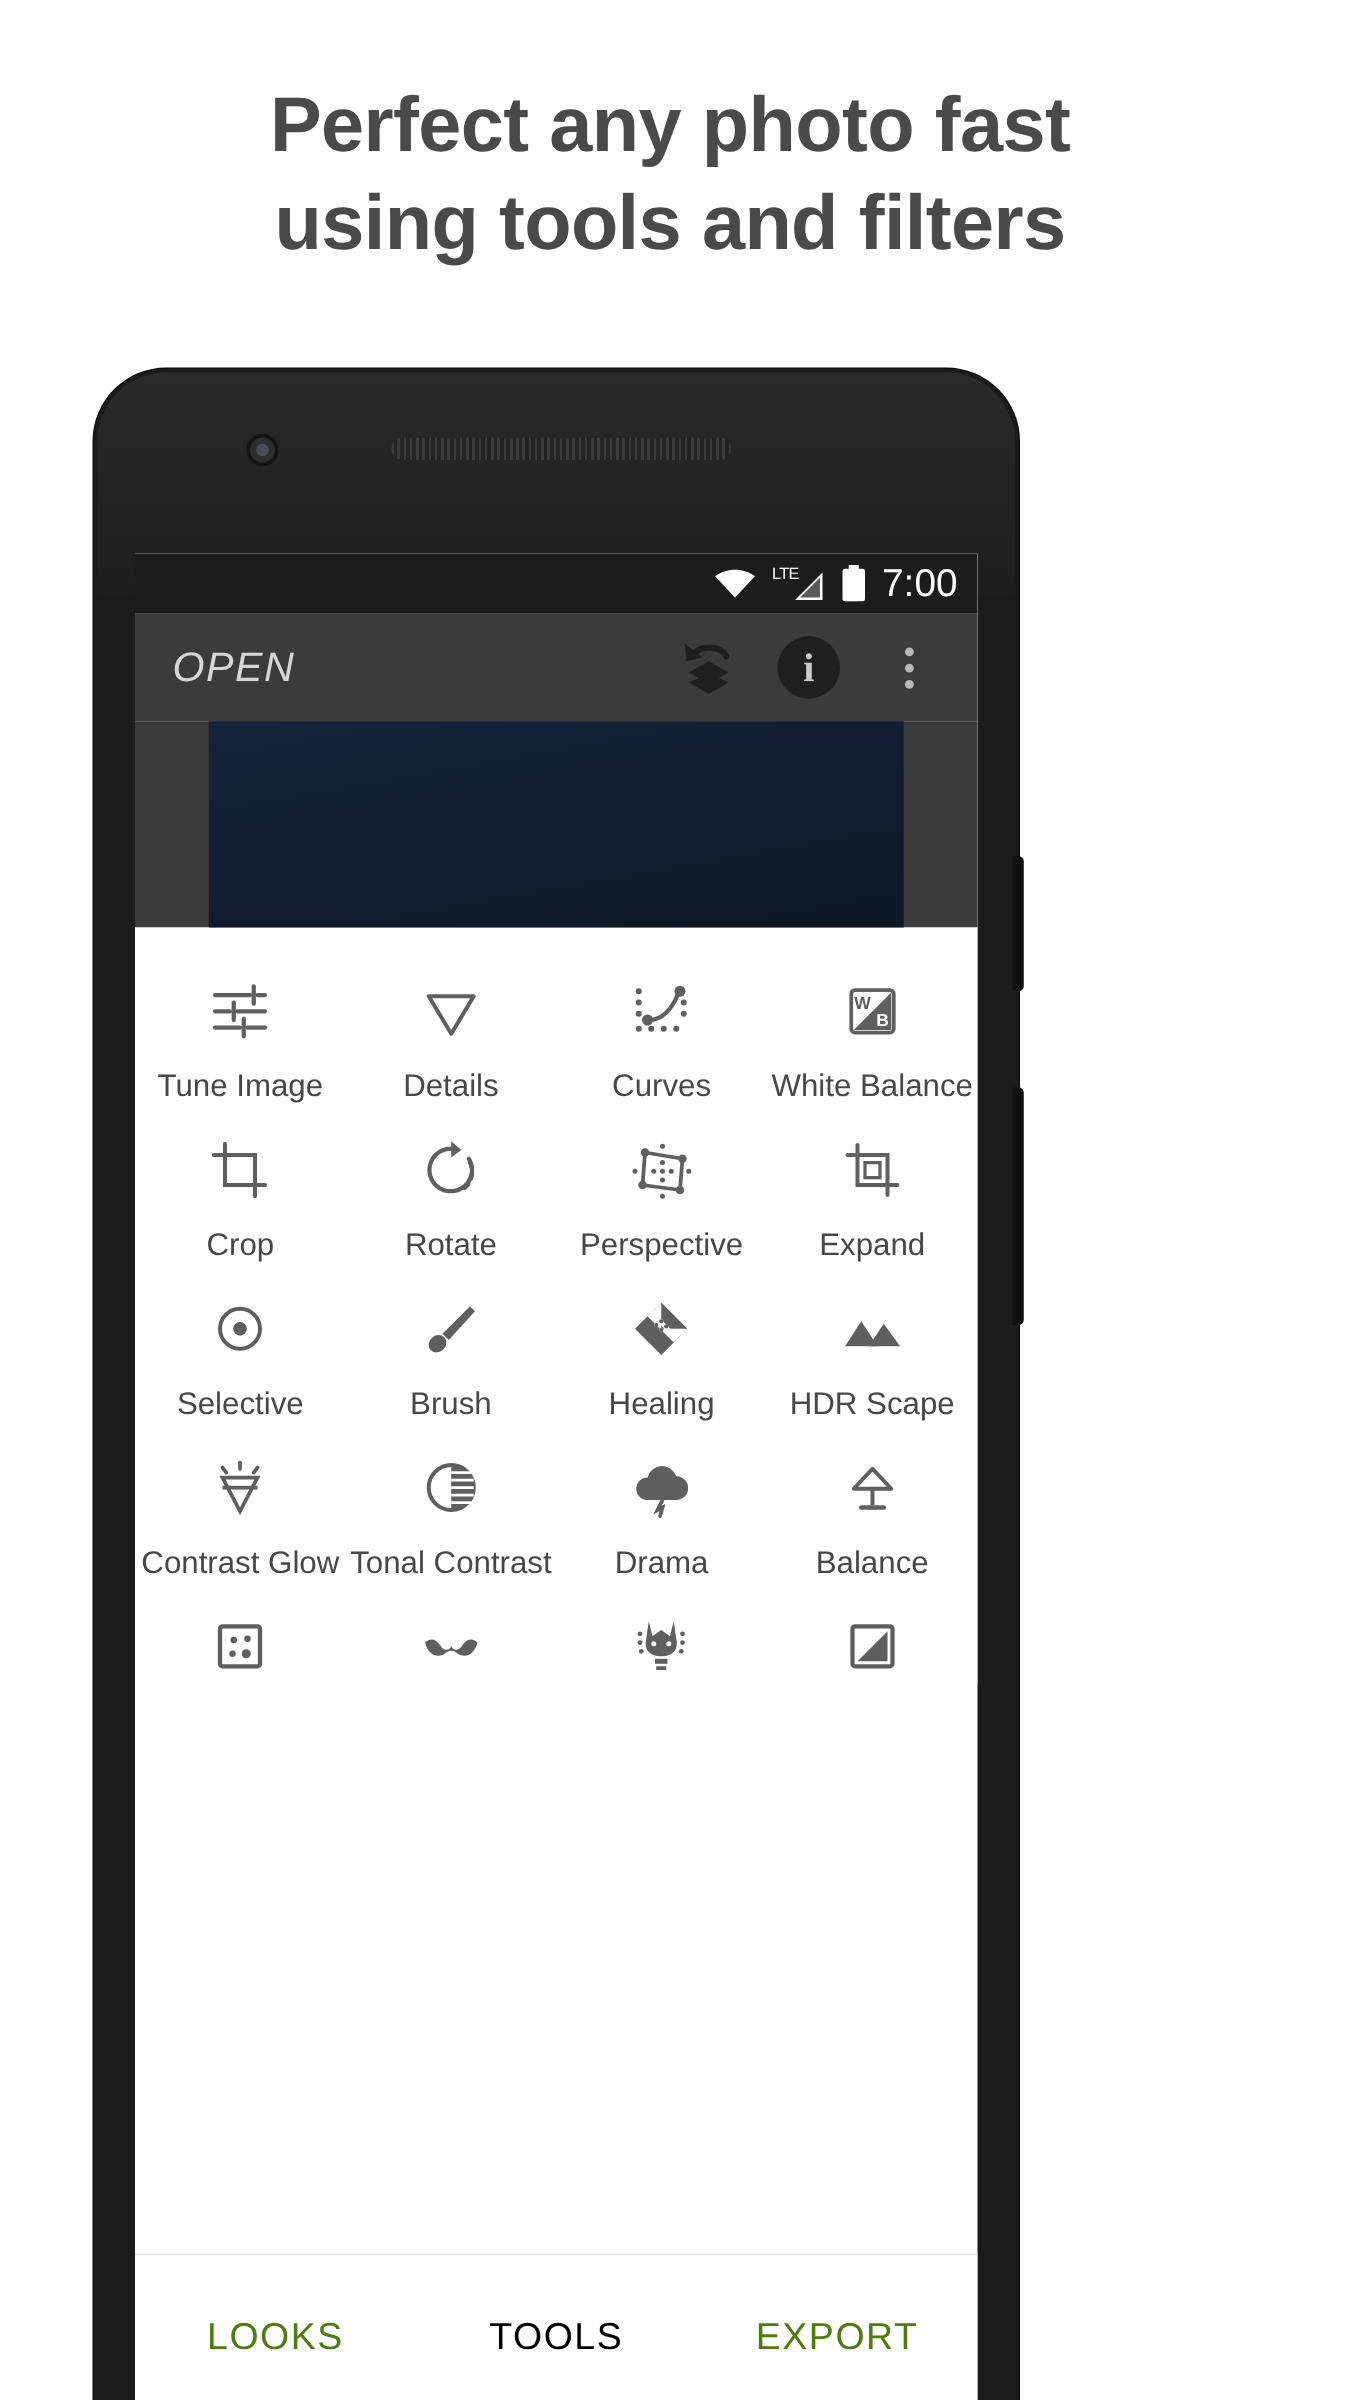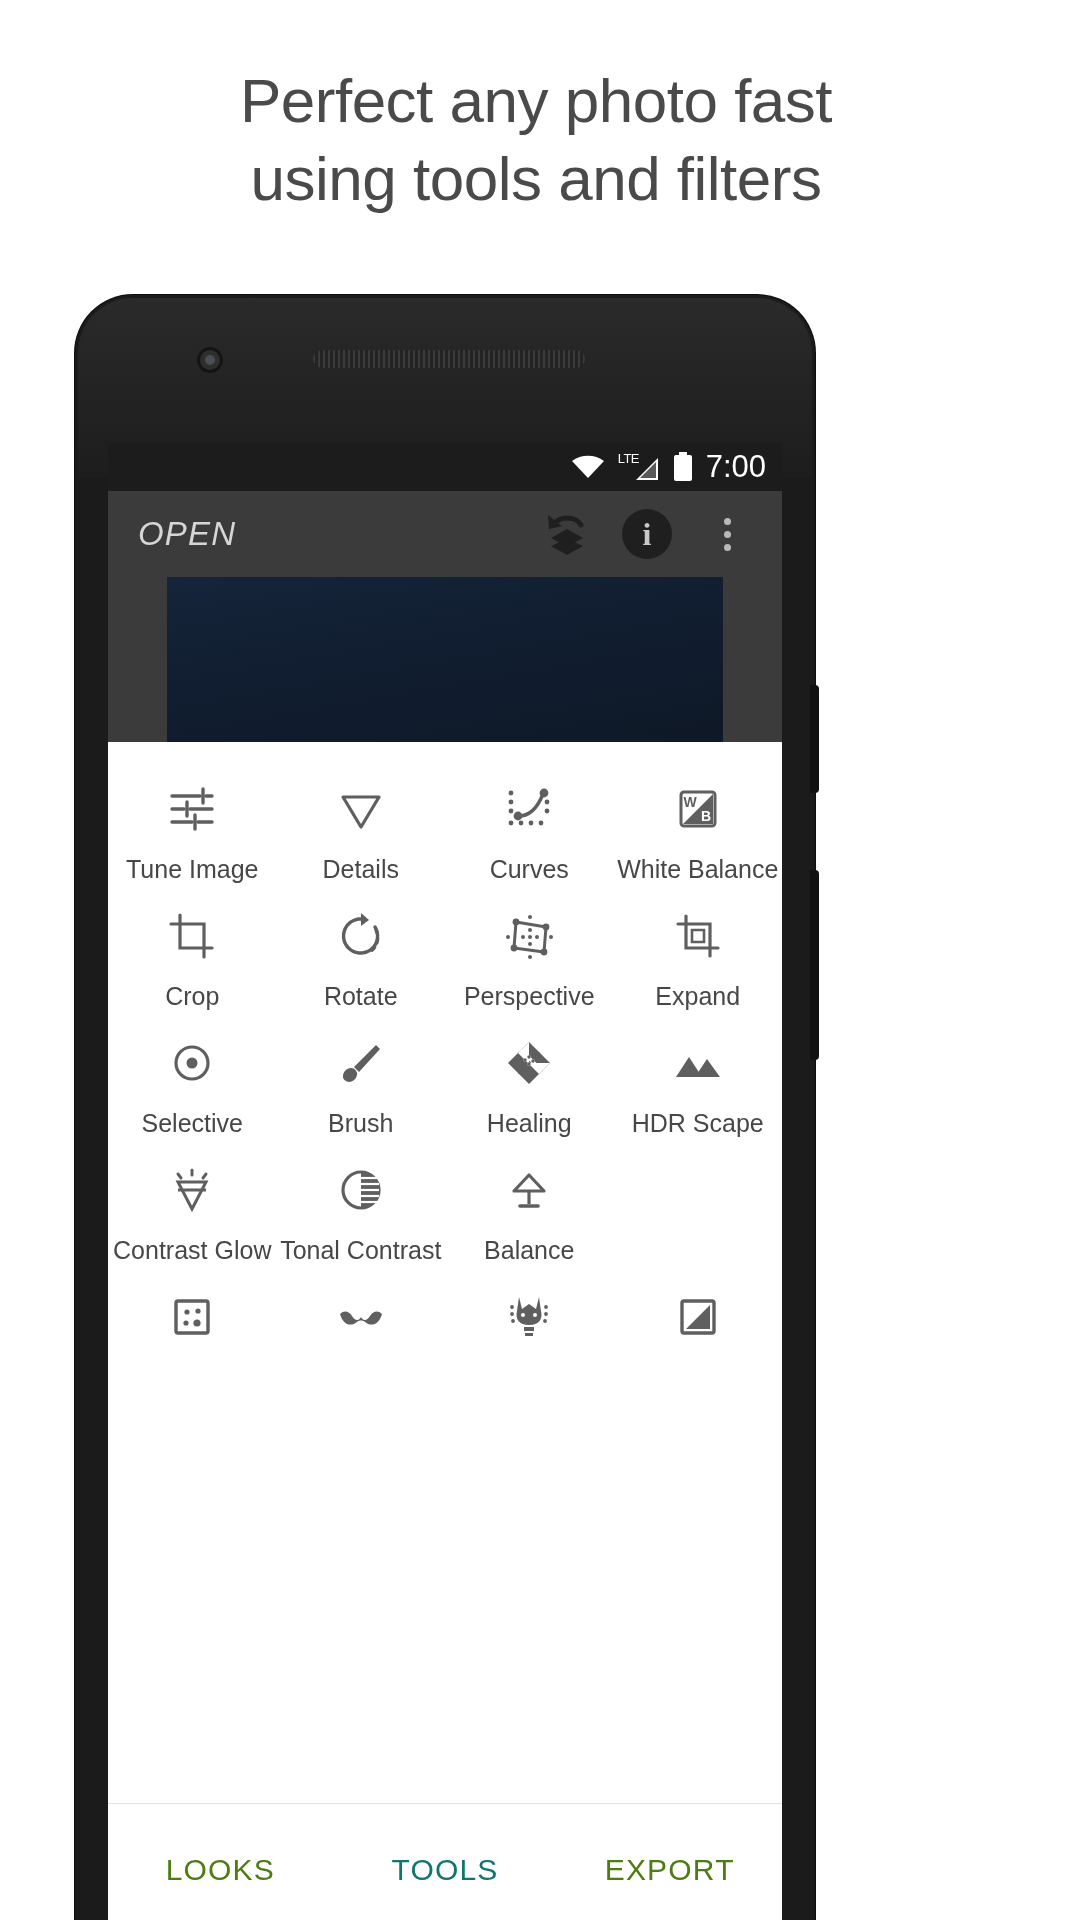--- a/index.html
+++ b/index.html
@@ -10,21 +10,21 @@
     overflow: hidden;
   }
 
   
   .headline {
     position: absolute;
     top: 62px; left: 0; width: 1072px;
     text-align: center;
     font-size: 62px;
     line-height: 78px;
-    font-weight: 400;
+    font-weight: 700;
     color: #4a4a4a;
     letter-spacing: -0.5px;
   }
   .headline .hl-line { display: block; }
 
   
   .phone {
     position: absolute;
     left: 75px; top: 295px;
     width: 740px; height: 1640px;
@@ -145,21 +145,21 @@
     width: 674px; height: 132px;
     background: #ffffff;
     border-top: 1px solid #e3e3e3;
     display: flex; align-items: center;
   }
   .tab {
     flex: 1; text-align: center;
     font-size: 30px; letter-spacing: 1.2px;
     color: #4d7c0f; font-weight: 400;
   }
-  .tab.active { color: #0f766e; text-align: center; }
+  .tab.active { color: #000000; text-align: center; }
 
   
   .btn-side {
     position: absolute; right: -4px;
     width: 9px; background: #111;
     border-radius: 0 4px 4px 0;
   }
   .btn-power { top: 390px; height: 108px; }
   .btn-vol   { top: 575px; height: 190px; }
 </style>
@@ -438,20 +438,29 @@
                 <line x1="26" y1="32" x2="44" y2="32"></line>
                 <line x1="26" y1="38" x2="42" y2="38"></line>
               </g>
             </svg>
           </span>
           <span class="tlabel">Tonal Contrast</span>
         </div>
         <div class="tcell">
           <span class="ticon">
             <svg width="52" height="52" viewBox="0 0 52 52">
+              <path d="M15 36 A9 9 0 0 1 15 18 A12 12 0 0 1 38 17 A9 9 0 0 1 38 36 Z" fill="#5f5f5f"></path>
+              <path d="M27 36 L23 44 L27 42 L25 49" stroke="#5f5f5f" stroke-width="3" fill="none" stroke-linecap="round"></path>
+            </svg>
+          </span>
+          <span class="tlabel">Drama</span>
+        </div>
+        <div class="tcell">
+          <span class="ticon">
+            <svg width="52" height="52" viewBox="0 0 52 52">
               <path d="M11 27 L26 11 L41 27 Z" fill="none" stroke="#5f5f5f" stroke-width="3.2" stroke-linejoin="round"></path>
               <line x1="26" y1="27" x2="26" y2="40" stroke="#5f5f5f" stroke-width="3.2"></line>
               <line x1="17" y1="42" x2="35" y2="42" stroke="#5f5f5f" stroke-width="3.6" stroke-linecap="round"></line>
             </svg>
           </span>
           <span class="tlabel">Balance</span>
         </div>
       </div>
 
       <div class="trow trow-last">

